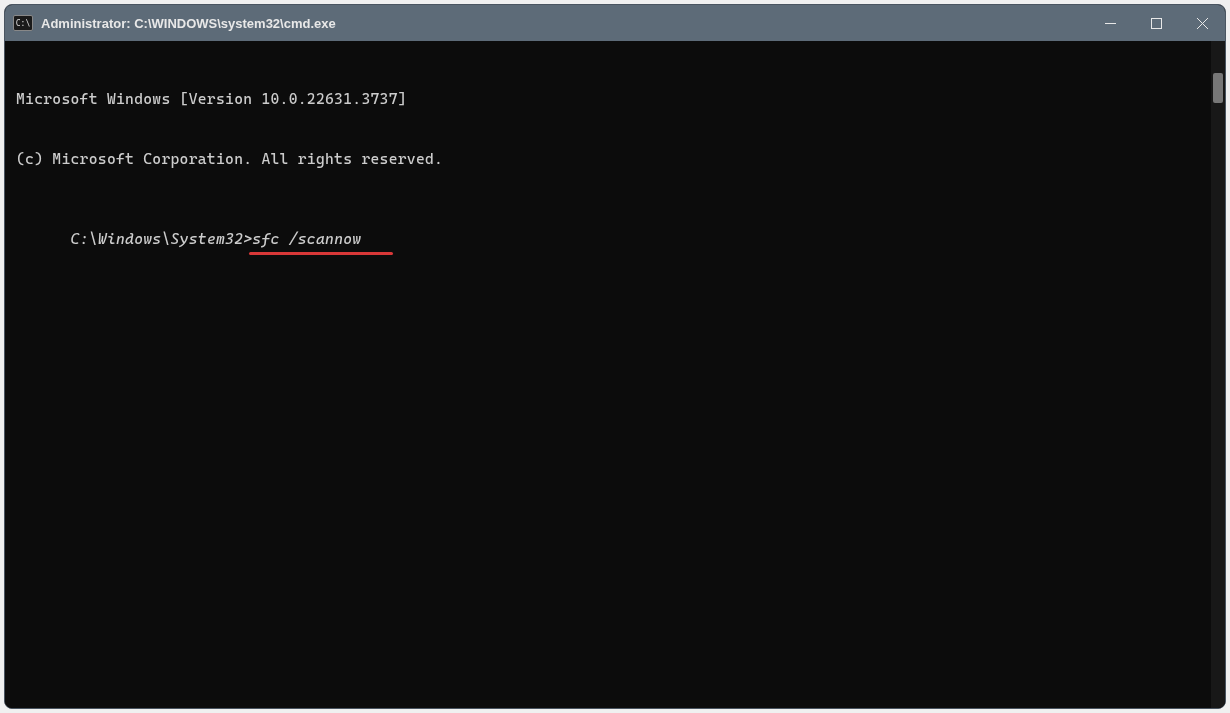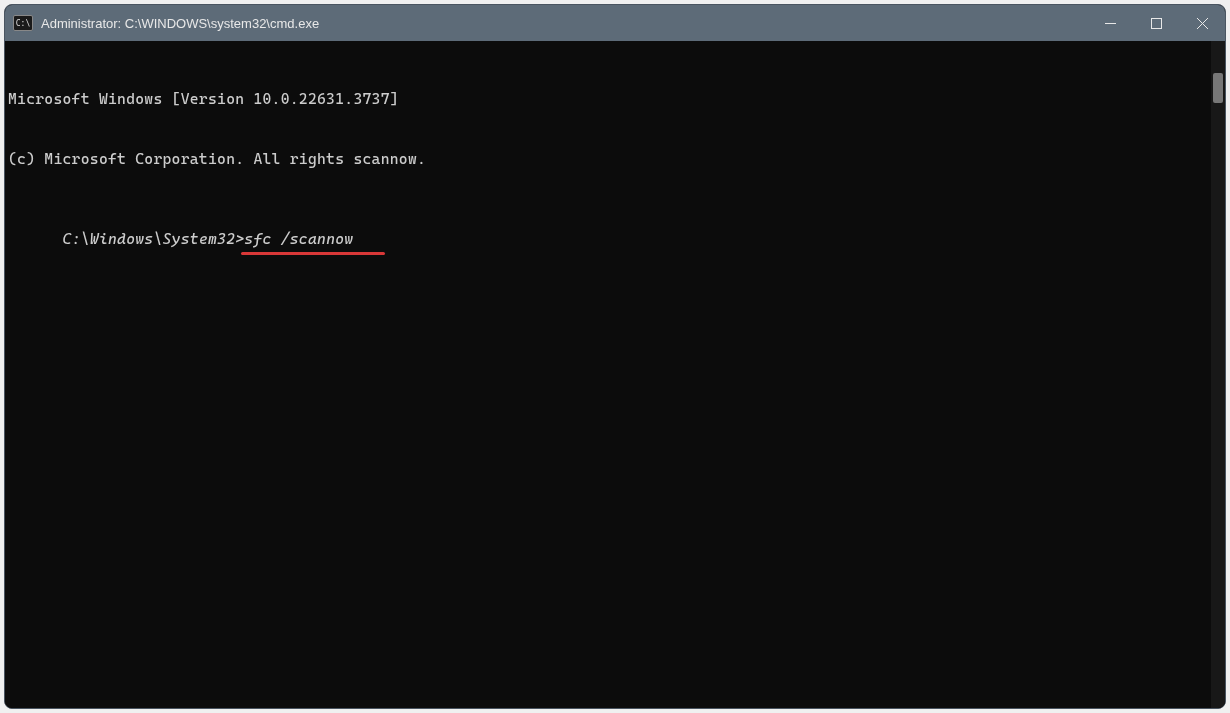--- a/index.html
+++ b/index.html
@@ -46,20 +46,21 @@
       background: #1a1a1a;
       border: 1px solid #888;
       border-radius: 2px;
       position: relative;
       font-size: 8px;
       font-family: monospace;
       color: #ddd;
     }
     .titlebar-title {
       flex: 1;
+      font-weight: bold;
     }
     .window-controls {
       display: flex;
       height: 100%;
     }
     .window-control {
       width: 46px;
       height: 100%;
       display: flex;
       align-items: center;
@@ -75,21 +76,21 @@
       fill: none;
     }
     .terminal-wrapper {
       flex: 1;
       display: flex;
       background: #0c0c0c;
       overflow: hidden;
     }
     .terminal {
       flex: 1;
-      padding: 8px 8px 8px 3px;
+      padding: 8px 8px 8px 11px;
       font-family: 'Cascadia Mono', 'Consolas', 'Courier New', monospace;
       font-size: 15px;
       line-height: 20px;
       color: #cccccc;
       white-space: pre;
       letter-spacing: 0.3px;
       position: relative;
       overflow: hidden;
     }
     .terminal-line {
@@ -146,21 +147,21 @@
             <line x1="0" y1="0" x2="11" y2="11"></line>
             <line x1="11" y1="0" x2="0" y2="11"></line>
           </svg>
       </div>
     </div>
   </div>
 
   <div class="terminal-wrapper">
     <div class="terminal">
       <span class="terminal-line">Microsoft Windows [Version 10.0.22631.3737]</span>
-      <span class="terminal-line">(c) Microsoft Corporation. All rights scannow.</span>
+      <span class="terminal-line">(c) Microsoft Corporation. All rights reserved.</span>
       <span class="terminal-line"></span>
       <span class="command-line"><span>C:\Windows\System32&gt;</span><span>sfc /scannow</span><span class="underline-annotation" style="left:178px;width:144px;"></span></span>
     </div>
     <div class="scrollbar">
       <div class="scrollbar-thumb"></div>
     </div>
   </div>
 </div>
 
 </body></html>

